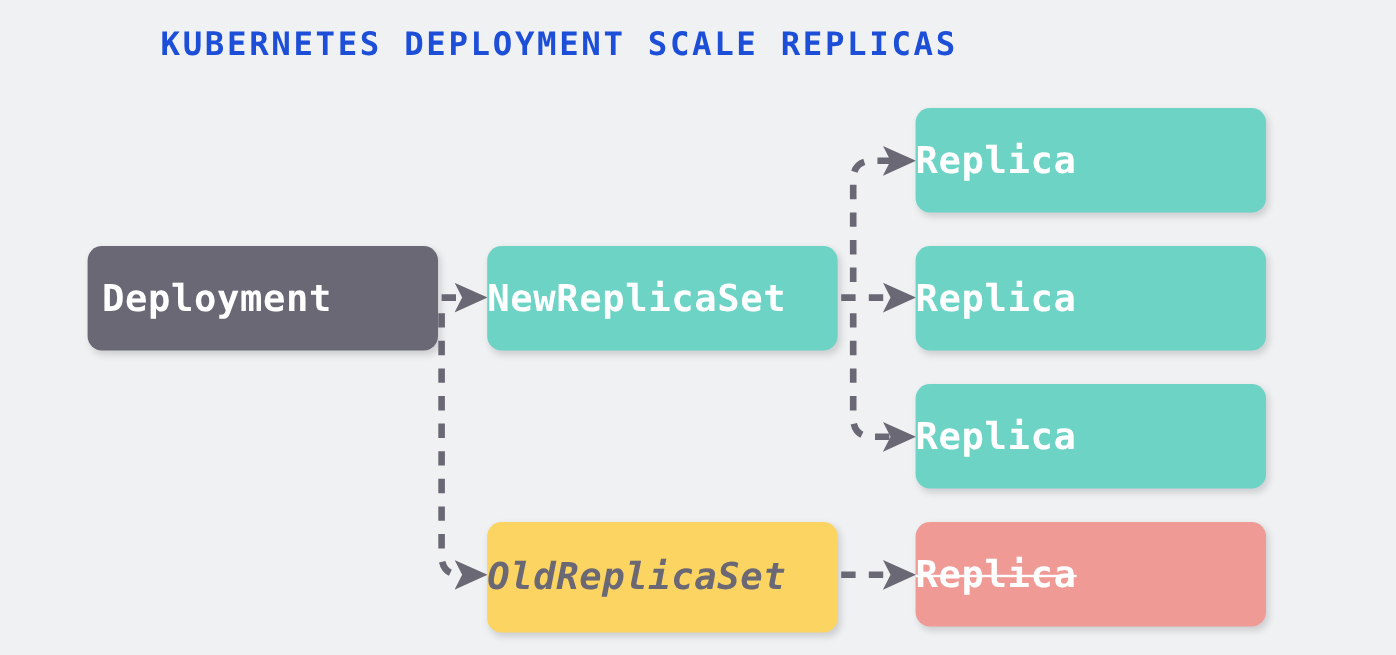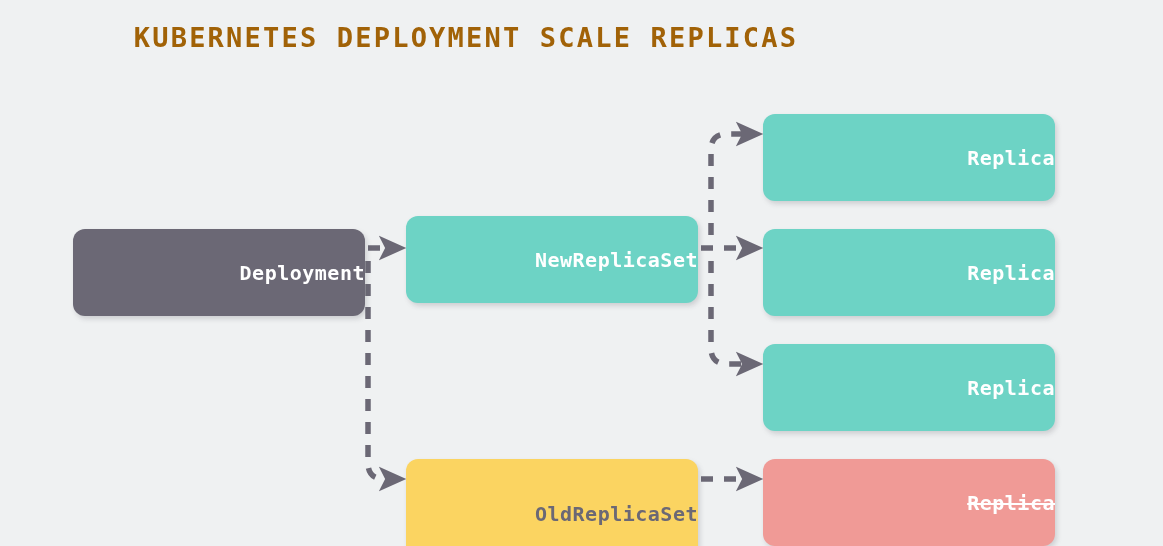--- a/index.html
+++ b/index.html
@@ -24,49 +24,48 @@
   #diagram-title {
     position: absolute;
     left: 0;
     top: 22px;
     width: 932px;
     text-align: center;
     font-family: "DejaVu Sans Mono", monospace;
     font-size: 27px;
     font-weight: 700;
     letter-spacing: 2.2px;
-    color: #a16207;
+    color: #1d4ed8;
     white-space: pre;
   }
 
   
   #connector-layer {
     position: absolute;
     left: 0;
     top: 0;
     width: 1163px;
     height: 546px;
     pointer-events: none;
   }
 
   
   .node {
     position: absolute;
     box-sizing: border-box;
     border-radius: 12px;
     display: flex;
     align-items: center;
-    justify-content: flex-end;
+    justify-content: flex-start;
     font-family: "DejaVu Sans Mono", monospace;
-    font-size: 20px;
+    font-size: 31px;
     font-weight: 700;
     letter-spacing: 0.5px;
     white-space: pre;
     box-shadow: 2px 3px 5px rgba(90, 90, 100, 0.22);
-    margin-top: 24px;
   }
 
   .node-deployment {
     background: #6b6875;
     color: #ffffff;
     padding-left: 12px;
   }
   .node-newrs {
     background: #6dd3c5;
     color: #ffffff;
@@ -115,25 +114,25 @@
       <path d="M 711 261 L 711 348 Q 711 364 727 364 L 749 364" marker-end="url(#arrowhead)"></path>
 
       <path d="M 701 479 L 749 479" marker-end="url(#arrowhead)"></path>
     </g>
   </svg>
 
   <div class="node node-deployment" style="left:73px; top:205px; width:292px; height:87px;">
     <span>Deployment</span>
   </div>
 
-  <div class="node node-newrs" style="left:406px; top:192px; width:292px; height:87px;">
+  <div class="node node-newrs" style="left:406px; top:205px; width:292px; height:87px;">
     <span>NewReplicaSet</span>
   </div>
 
-  <div class="node node-oldrs" style="left:406px; top:435px; width:292px; height:110px;">
+  <div class="node node-oldrs" style="left:406px; top:435px; width:292px; height:92px;font-style:italic;">
     <span>OldReplicaSet</span>
   </div>
 
   <div class="node node-replica-active" style="left:763px; top:90px; width:292px; height:87px;">
     <span>Replica</span>
   </div>
 
   <div class="node node-replica-active" style="left:763px; top:205px; width:292px; height:87px;">
     <span>Replica</span>
   </div>

